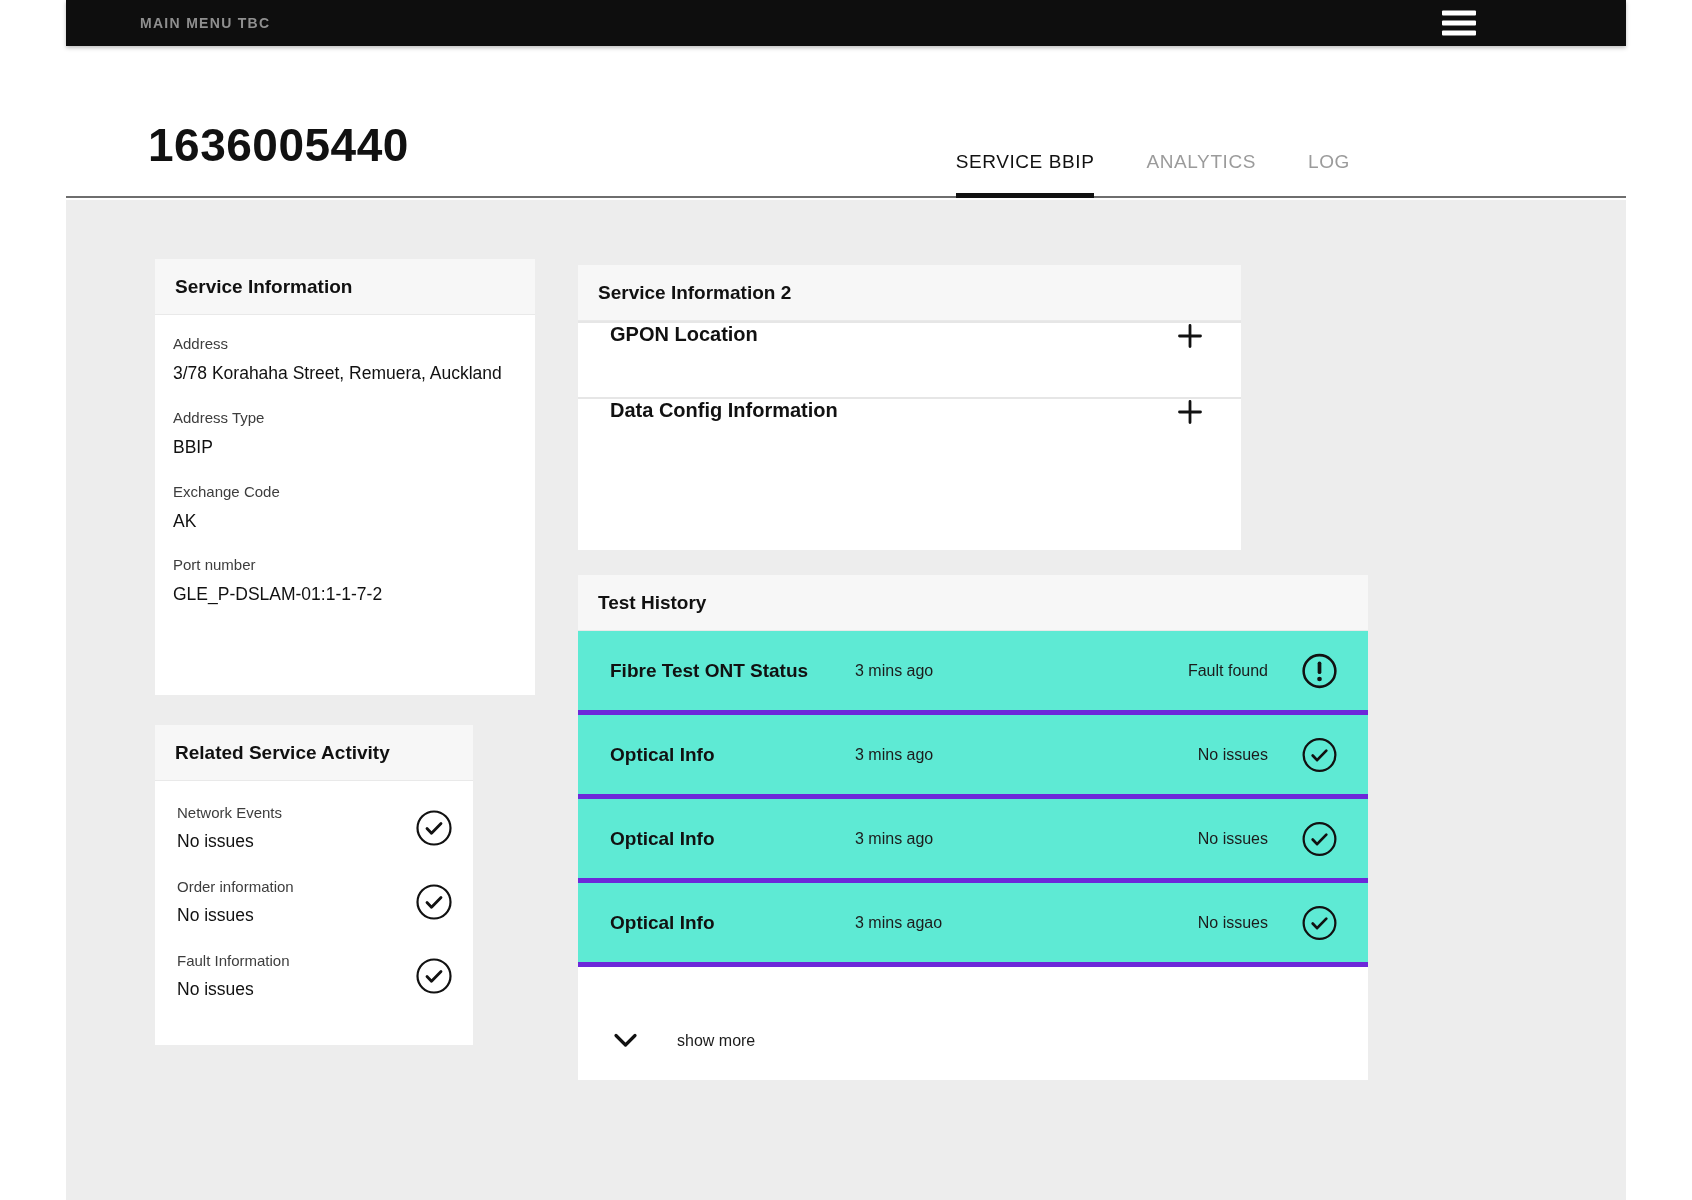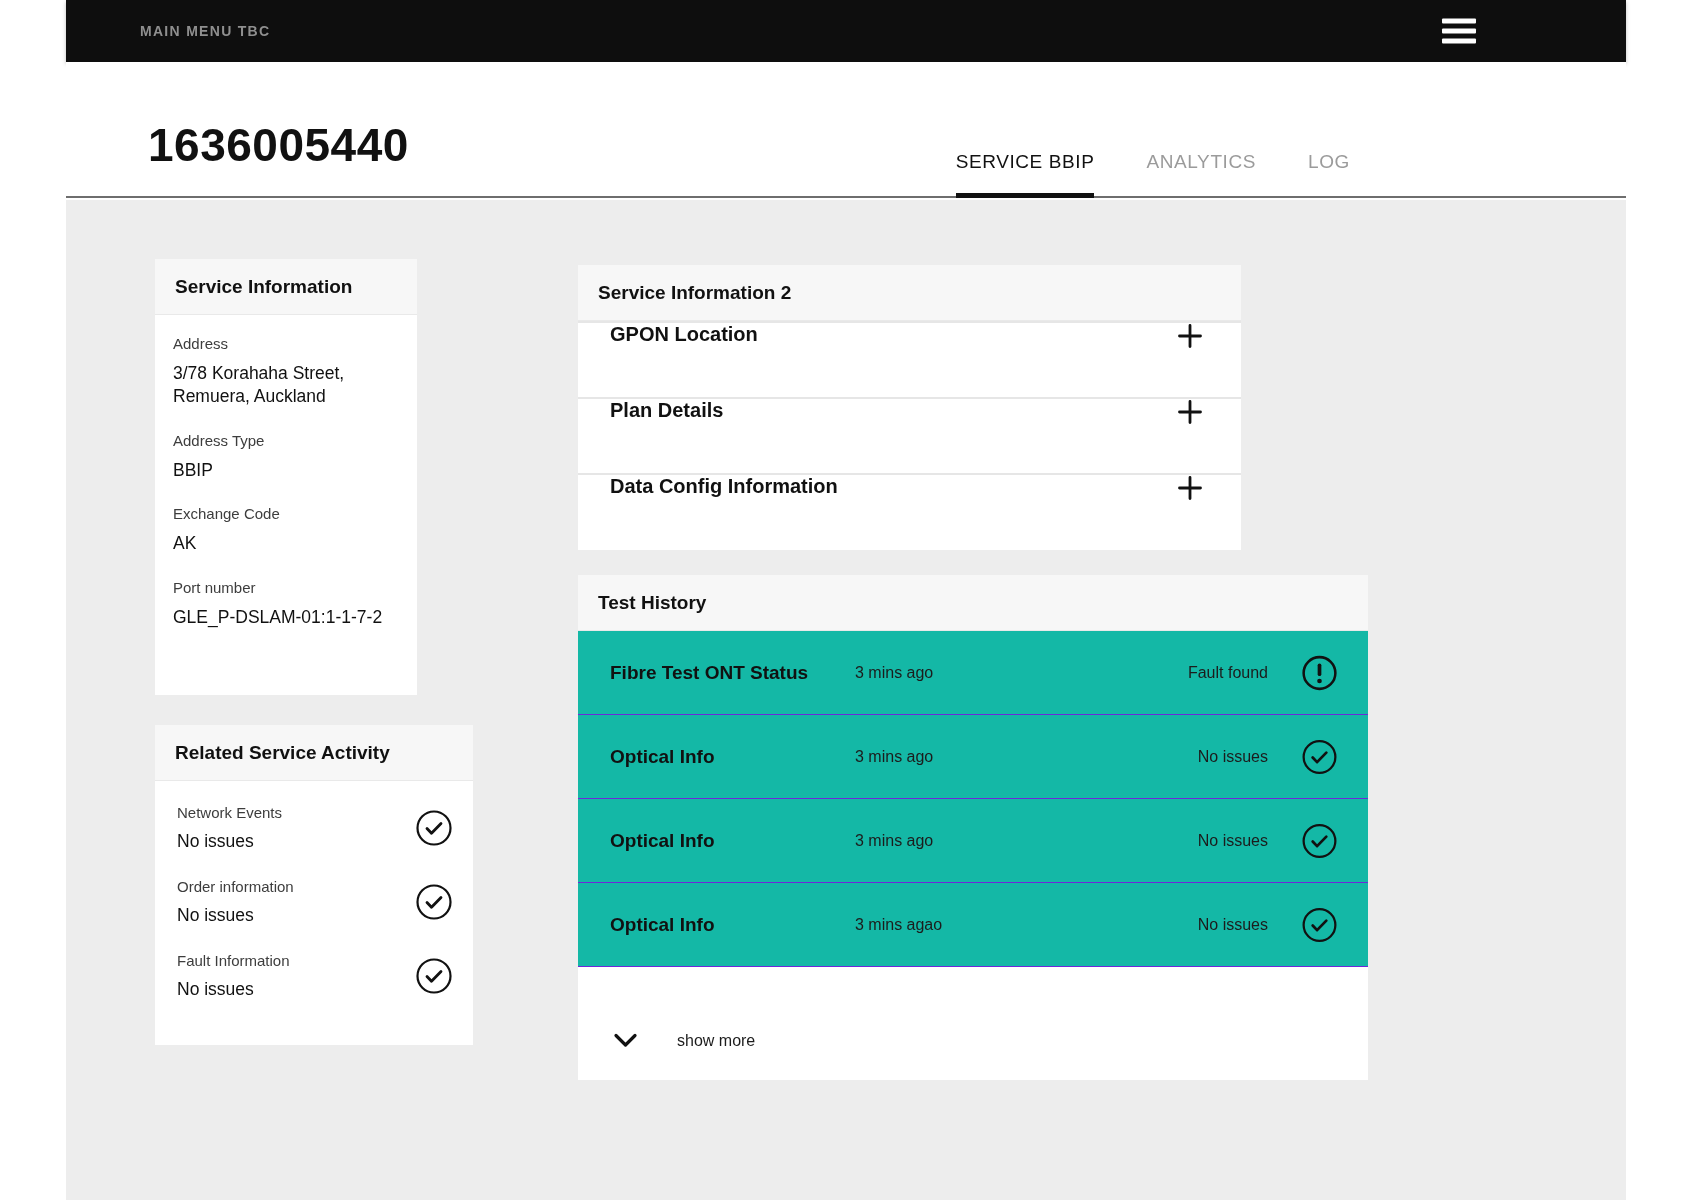--- a/index.html
+++ b/index.html
@@ -8,21 +8,21 @@
     width: 1692px; height: 1200px;
     font-family: "Liberation Sans", sans-serif;
     color: #141414;
     position: relative;
     overflow: hidden;
   }
   .page { position: relative; width: 1692px; height: 1200px; background: #fff; }
 
   
   .topbar {
-    position: absolute; left: 66px; top: 0; width: 1560px; height: 62px;
+    position: absolute; left: 66px; top: 0; width: 1560px; height: 46px;
     background: #0e0e0e;
     display: flex; align-items: center;
     box-shadow: 0 2px 4px rgba(0,0,0,0.25);
   }
   .menu-label {
     margin-left: 74px;
     color: #8f8f8f; font-size: 14px; font-weight: bold; letter-spacing: 1.3px;
   }
   .hamburger {
     position: absolute; right: 150px; top: 50%; transform: translateY(-50%);
@@ -54,21 +54,21 @@
     background: #ededed;
   }
   .card { position: absolute; background: #ffffff; }
   .card-header {
     background: #f7f7f7; height: 56px; display: flex; align-items: center;
     padding: 0 20px; font-size: 19px; font-weight: bold; color: #111;
     border-bottom: 1px solid #e9e9e9;
   }
 
   
-  .card-service-info { left: 89px; top: 59px; width: 262px; height: 436px; }
+  .card-service-info { left: 89px; top: 59px; width: 380px; height: 436px; }
   .si-body { padding: 20px 18px; }
   .field { margin-bottom: 24px; }
   .field-label { font-size: 15px; color: #3d3d3d; margin-bottom: 10px; }
   .field-value { font-size: 17.5px; color: #111; line-height: 1.3; }
 
   
   .card-related { left: 89px; top: 525px; width: 318px; height: 320px; }
   .ra-body { padding: 10px 18px 16px; }
   .activity-item { position: relative; padding: 13px 62px 13px 4px; }
   .activity-label { font-size: 15px; color: #3d3d3d; margin-bottom: 10px; }
@@ -83,21 +83,21 @@
   .accordion-row {
     height: 76px; display: flex; align-items: flex-start; justify-content: space-between;
     padding: 0 38px 0 32px; border-top: 2px solid #e6e6e6; cursor: pointer;
     background: #fff;
   }
   .accordion-label { font-size: 20px; font-weight: bold; color: #111; }
   .plus-icon { width: 26px; height: 26px; cursor: pointer; }
 
   
   .card-test-history { left: 512px; top: 375px; width: 790px; height: 505px; }
-  .test-row { position: relative; height: 84px; border-bottom: 1px solid #6d28d9; background: #14b8a6; }
+  .test-row { position: relative; height: 84px; border-bottom: 5px solid #6d28d9; background: #5eead4; }
   .test-name {
     position: absolute; left: 32px; top: 50%; transform: translateY(-50%);
     font-size: 19px; font-weight: bold; color: #111;
   }
   .test-time {
     position: absolute; left: 277px; top: 50%; transform: translateY(-50%);
     font-size: 16px; color: #1c1c1c;
   }
   .test-status {
     position: absolute; right: 100px; top: 50%; transform: translateY(-50%);
@@ -193,26 +193,20 @@
 
     <div class="card card-si2">
       <div class="card-header">Service Information 2</div>
       <div class="accordion-row">
         <div class="accordion-label">GPON Location</div>
         <svg class="plus-icon" viewBox="0 0 26 26">
           <path d="M13 2.5v21M2.5 13h21" stroke="#111" stroke-width="2.8" fill="none" stroke-linecap="round"></path>
         </svg>
       </div>
       <div class="accordion-row">
-        <div class="accordion-label">Plan Details</div>
-        <svg class="plus-icon" viewBox="0 0 26 26">
-          <path d="M13 2.5v21M2.5 13h21" stroke="#111" stroke-width="2.8" fill="none" stroke-linecap="round"></path>
-        </svg>
-      </div>
-      <div class="accordion-row">
         <div class="accordion-label">Data Config Information</div>
         <svg class="plus-icon" viewBox="0 0 26 26">
           <path d="M13 2.5v21M2.5 13h21" stroke="#111" stroke-width="2.8" fill="none" stroke-linecap="round"></path>
         </svg>
       </div>
     </div>
 
     <div class="card card-test-history">
       <div class="card-header">Test History</div>
 

